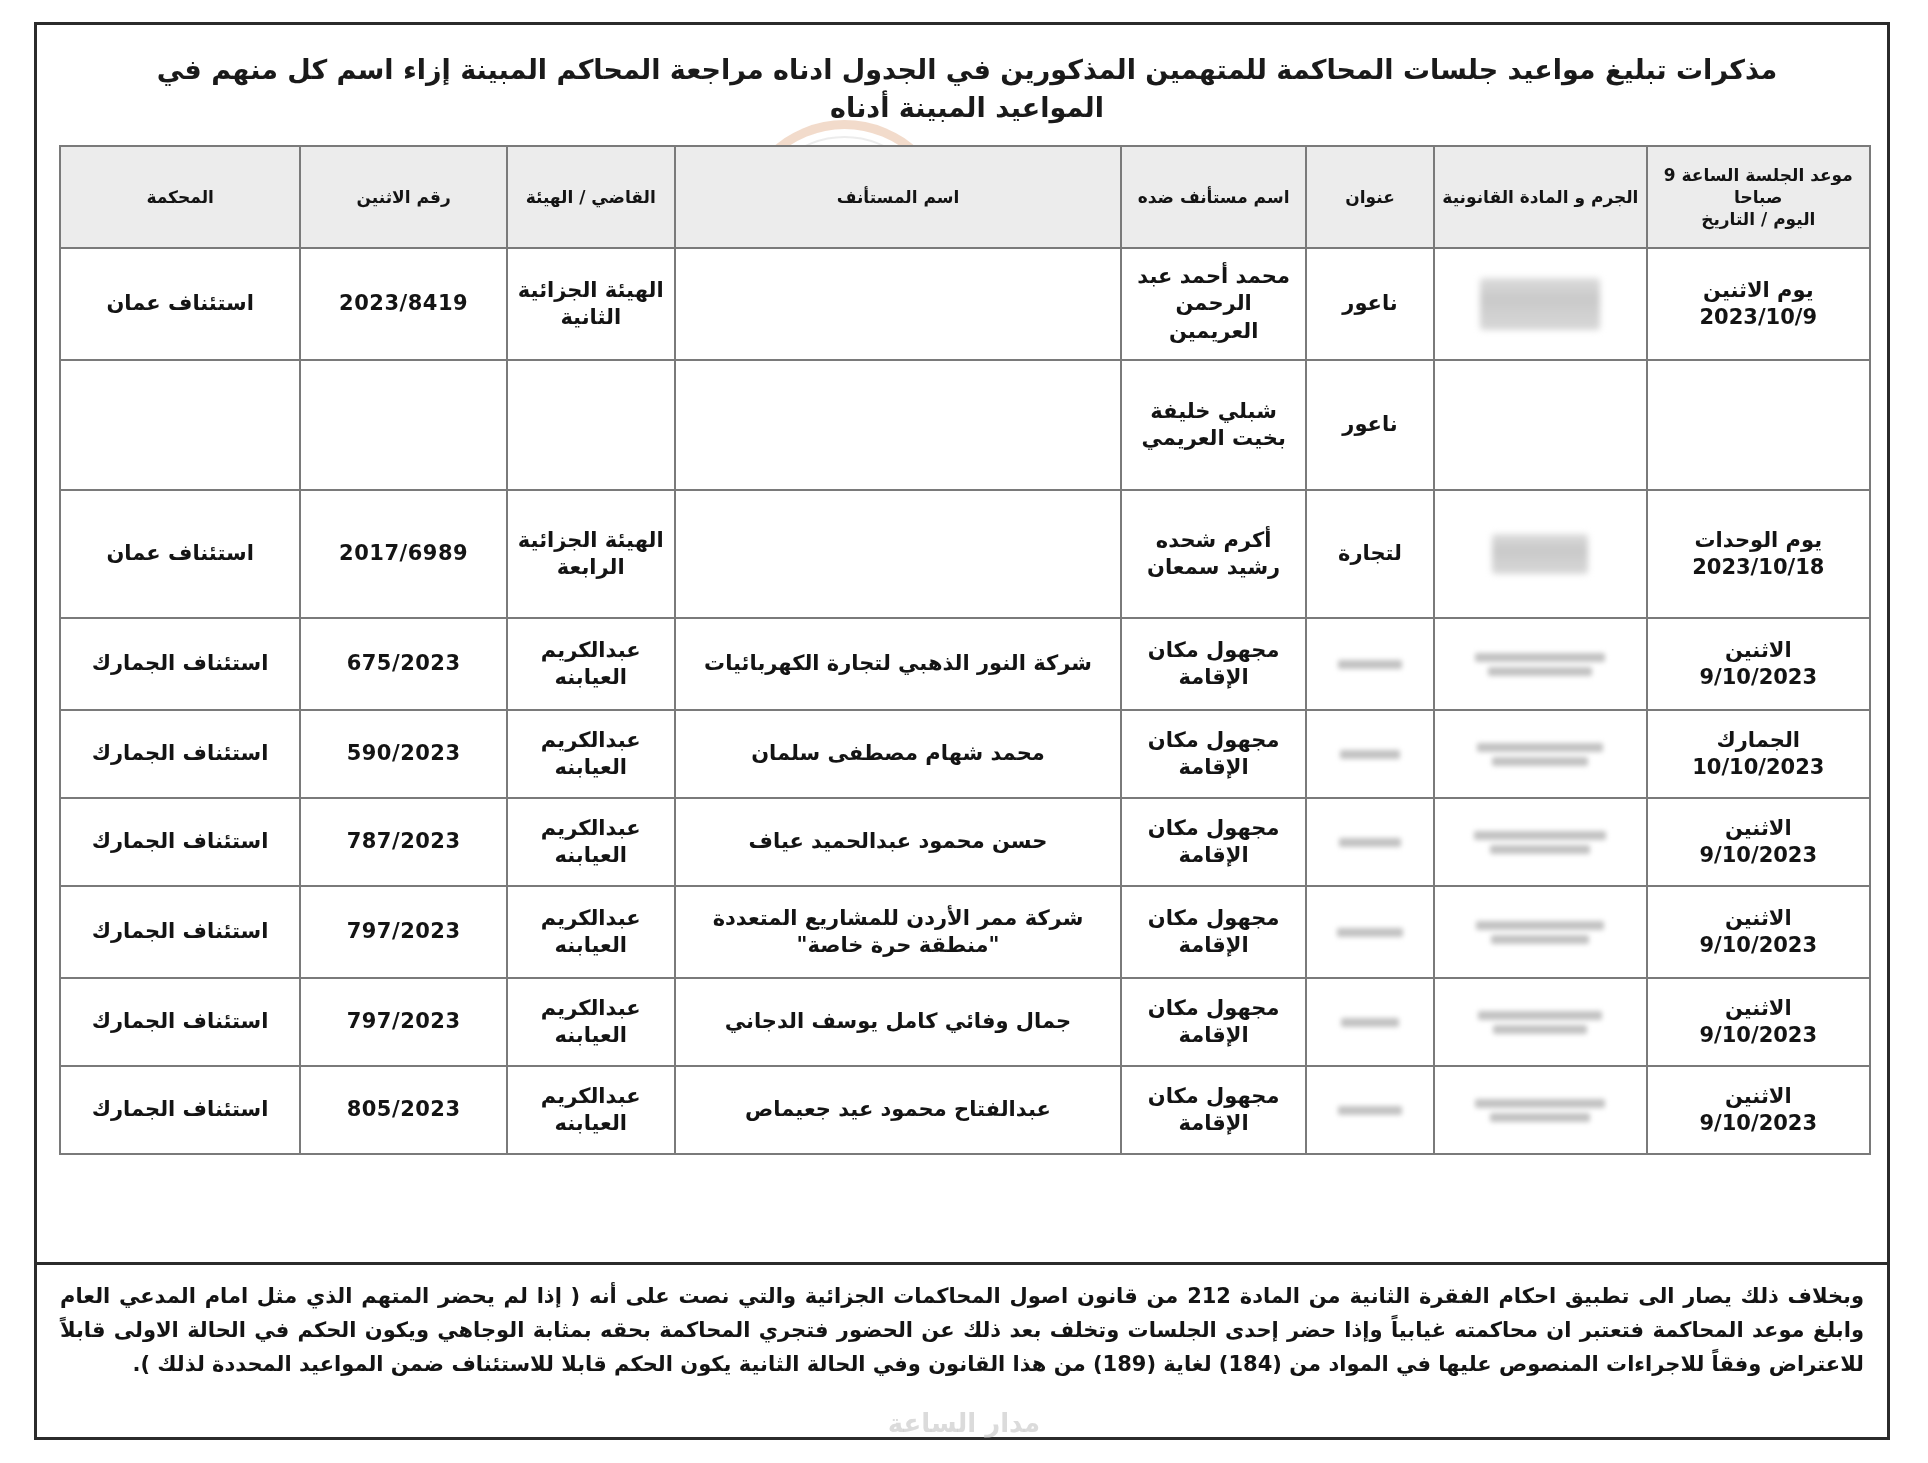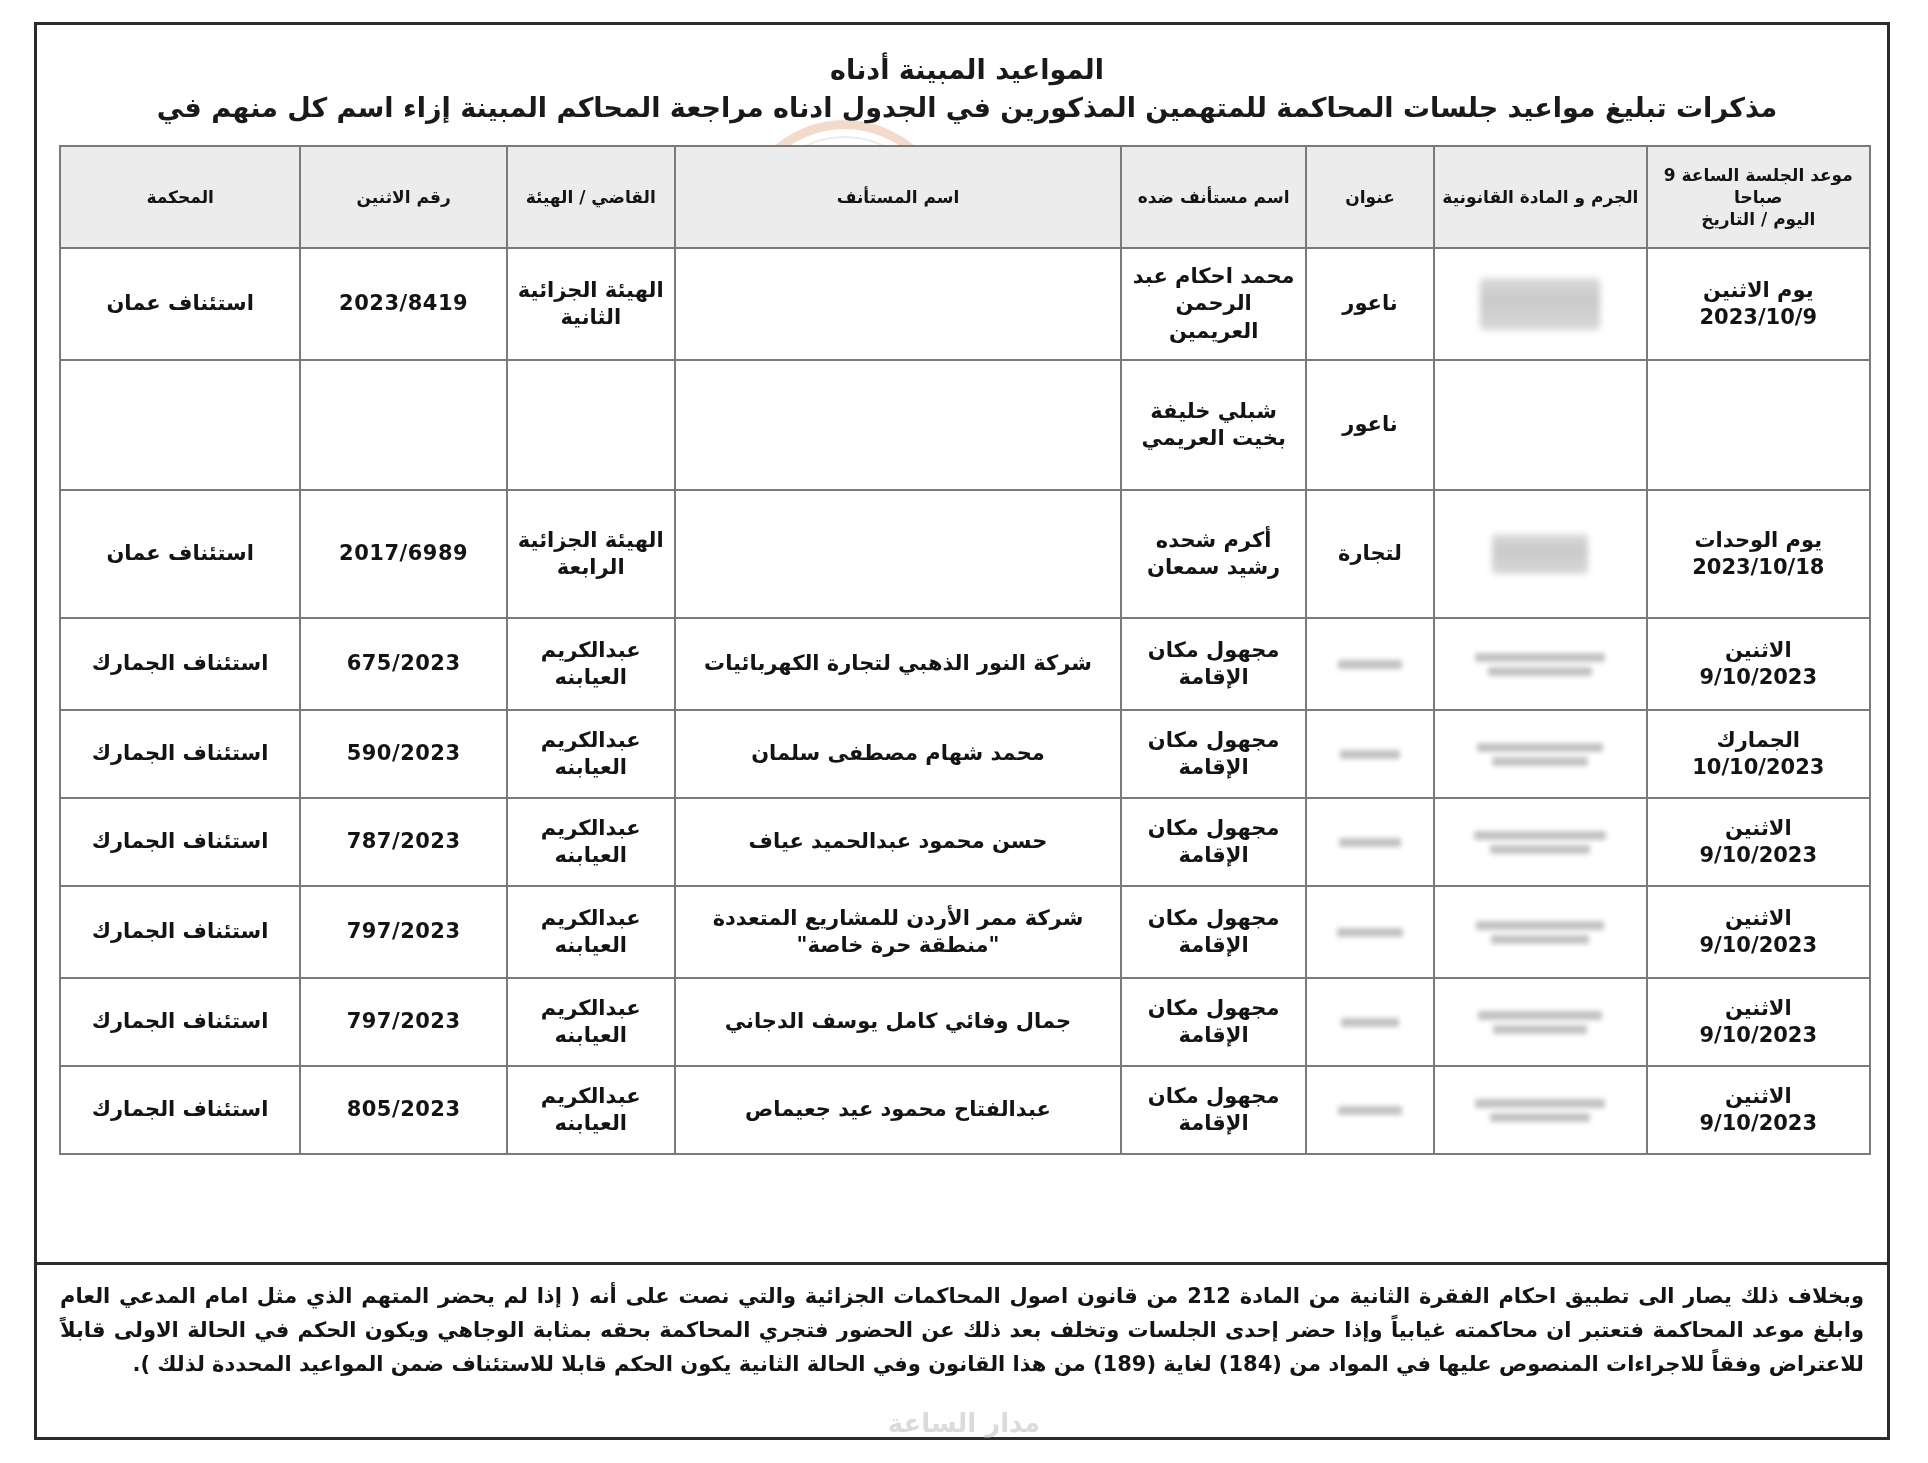--- a/index.html
+++ b/index.html
@@ -248,22 +248,22 @@
 
     <div class="wm-arabic-big" style="left:1030px;top:960px;font-size:80px;">مدار</div>
     <div class="wm-arabic-big" style="left:620px;top:880px;font-size:72px;">الساعة</div>
 
     <div class="wm-v" style="left:790px;top:160px;">V</div>
     <div class="wm-v" style="left:780px;top:420px;">V</div>
     <div class="wm-v" style="left:790px;top:880px;">V</div>
   </div>
 
   <div class="doc-title">
+    <div>مذكرات تبليغ مواعيد جلسات المحاكمة للمتهمين المذكورين في الجدول ادناه مراجعة المحاكم المبينة إزاء اسم كل منهم في</div>
     <div>المواعيد المبينة أدناه</div>
-    <div>مذكرات تبليغ مواعيد جلسات المحاكمة للمتهمين المذكورين في الجدول ادناه مراجعة المحاكم المبينة إزاء اسم كل منهم في</div>
   </div>
 
   <div class="tbl-wrap">
     <table class="notices">
       <colgroup>
         <col class="c-session">
           <col class="c-crime">
           <col class="c-address">
         <col class="c-appellee">
           <col class="c-appellant">
@@ -290,21 +290,21 @@
 
         <tr style="height:112px;">
           <td class="date-cell">
             <div>يوم الاثنين</div>
             <div>2023/10/9</div>
           </td>
           <td class="redacted col-crime">
             <span class="blur-block" style="width:120px;height:52px;"></span>
           </td>
           <td class="small-txt">ناعور</td>
-          <td class="small-txt">محمد احكام عبد الرحمن العريمين</td>
+          <td class="small-txt">محمد أحمد عبد الرحمن العريمين</td>
           <td></td>
           <td class="small-txt">الهيئة الجزائية الثانية</td>
           <td class="num-cell">2023/8419</td>
           <td>استئناف عمان</td>
         </tr>
 
         <tr style="height:130px;">
           <td class="date-cell">
             <div></div>
             <div></div>

